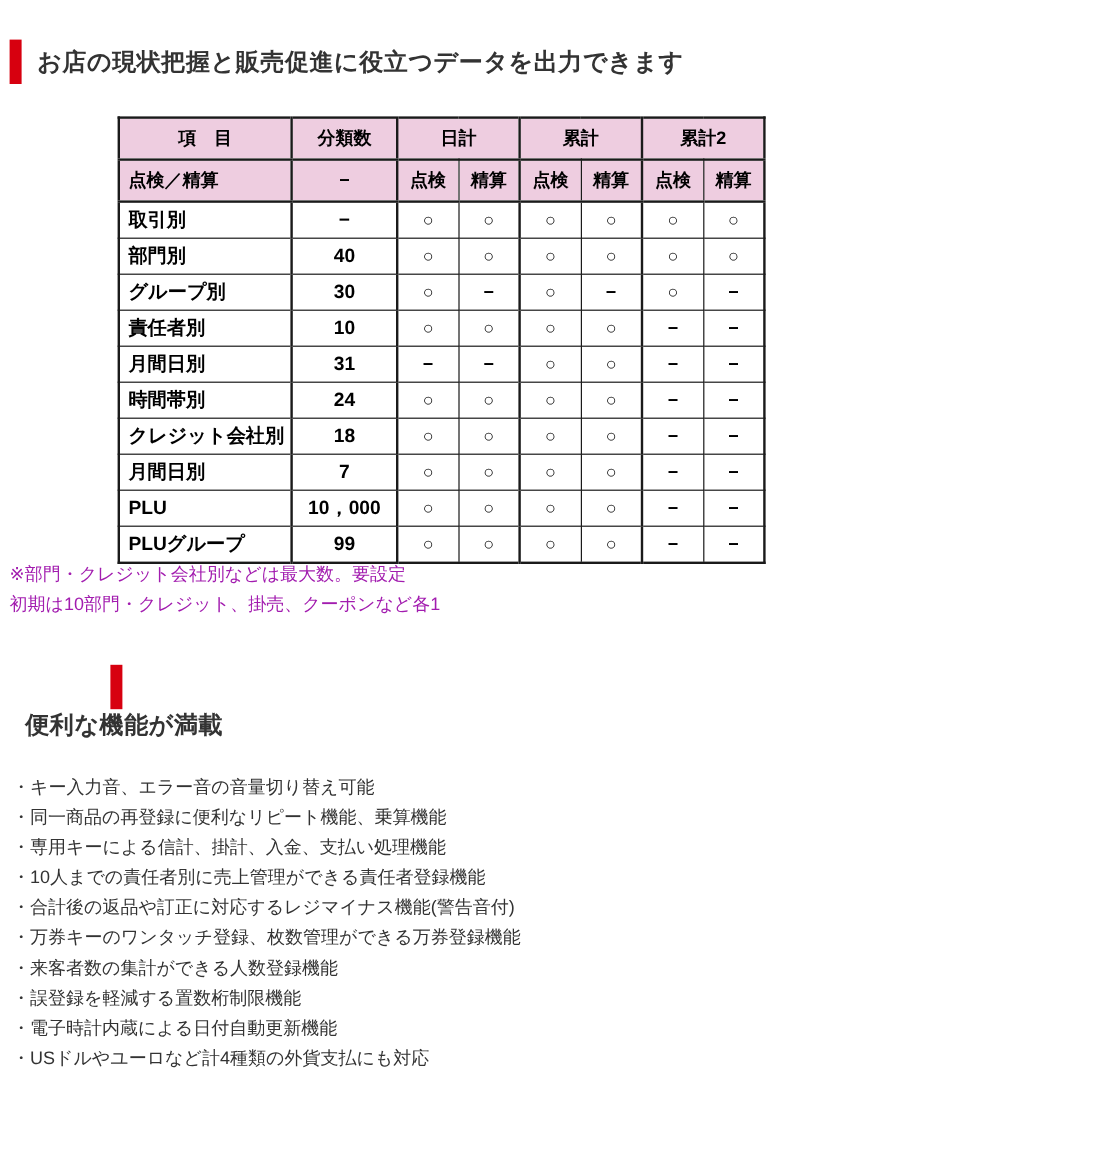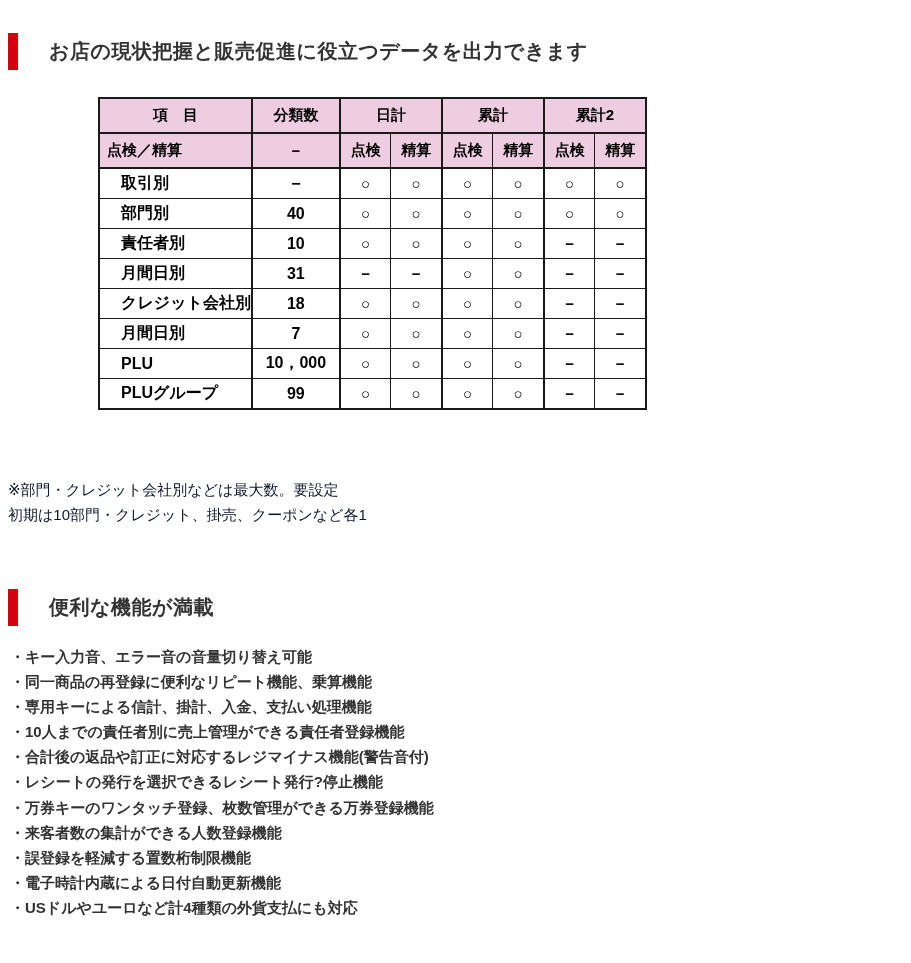--- a/index.html
+++ b/index.html
@@ -15,37 +15,36 @@
     color: #333333;
     overflow: hidden;
   }
 
   
   .section-header {
     position: absolute;
     left: 8px;
     display: flex;
     align-items: center;
-    gap: 18px;
   }
   .section-header .red-bar {
     width: 10px;
     height: 37px;
     background: #d7000f;
     flex: 0 0 auto;
   }
   .section-header h2 {
     margin: 0 0 0 13px;
     font-size: 20px;
     font-weight: bold;
     color: #333333;
     letter-spacing: 0.5px;
   }
   #section1-header { top: 33px; }
-  #section2-header { top: 589px; }
+  #section2-header { top: 554px; flex-direction: column; }
 
   
   .spec-table {
     position: absolute;
     left: 98px;
     top: 97px;
     border-collapse: collapse;
     table-layout: fixed;
     font-weight: bold;
     color: #000000;
@@ -77,55 +76,54 @@
   }
   .spec-table .grp { border-left-width: 2px; }
 
   .spec-table tbody th,
   .spec-table tbody td {
     height: 29px;
     font-size: 16px;
   }
   .spec-table tbody th {
     text-align: left;
-    padding-left: 21px;
+    padding-left: 7px;
     background: #ffffff;
     font-weight: bold;
     margin-top: 48px;
   }
   .spec-table tbody td { text-align: center; }
   .spec-table tbody td.mark { font-size: 15px; font-weight: bold; }
 
   
   .notes {
     position: absolute;
     left: 8px;
-    top: 477px;
+    top: 466px;
     font-size: 15px;
-    color: #0f172a;
+    color: #a21caf;
   }
   .notes p {
     margin: 0;
     line-height: 25px;
   }
 
   
   .feature-list {
     position: absolute;
     left: 10px;
     top: 644px;
     margin: 0;
     padding: 0;
     list-style: none;
     font-size: 15px;
     color: #333333;
   }
   .feature-list li {
     line-height: 25.1px;
-    font-weight: bold;
   }
   .feature-list li::before {
     content: "・";
   }
 </style>
 </head>
 <body>
 
 <div class="section-header" id="section1-header">
   <span class="red-bar"></span>
@@ -177,34 +175,54 @@
         <th>部門別</th>
         <td class="grp">40</td>
         <td class="mark grp">○</td>
         <td class="mark">○</td>
         <td class="mark grp">○</td>
         <td class="mark">○</td>
         <td class="mark grp">○</td>
         <td class="mark">○</td>
       </tr>
       <tr>
+        <th>グループ別</th>
+        <td class="grp">30</td>
+        <td class="mark grp">○</td>
+        <td class="mark">−</td>
+        <td class="mark grp">○</td>
+        <td class="mark">−</td>
+        <td class="mark grp">○</td>
+        <td class="mark">−</td>
+      </tr>
+      <tr>
         <th>責任者別</th>
         <td class="grp">10</td>
         <td class="mark grp">○</td>
         <td class="mark">○</td>
         <td class="mark grp">○</td>
         <td class="mark">○</td>
         <td class="mark grp">−</td>
         <td class="mark">−</td>
       </tr>
       <tr>
         <th>月間日別</th>
         <td class="grp">31</td>
         <td class="mark grp">−</td>
         <td class="mark">−</td>
+        <td class="mark grp">○</td>
+        <td class="mark">○</td>
+        <td class="mark grp">−</td>
+        <td class="mark">−</td>
+      </tr>
+      <tr>
+        <th>時間帯別</th>
+        <td class="grp">24</td>
+        <td class="mark grp">○</td>
+        <td class="mark">○</td>
         <td class="mark grp">○</td>
         <td class="mark">○</td>
         <td class="mark grp">−</td>
         <td class="mark">−</td>
       </tr>
       <tr>
         <th>クレジット会社別</th>
         <td class="grp">18</td>
         <td class="mark grp">○</td>
         <td class="mark">○</td>
@@ -255,19 +273,18 @@
   <span class="red-bar"></span>
   <h2>便利な機能が満載</h2>
 </div>
 
 <ul class="feature-list">
     <li>キー入力音、エラー音の音量切り替え可能</li>
     <li>同一商品の再登録に便利なリピート機能、乗算機能</li>
     <li>専用キーによる信計、掛計、入金、支払い処理機能</li>
     <li>10人までの責任者別に売上管理ができる責任者登録機能</li>
     <li>合計後の返品や訂正に対応するレジマイナス機能(警告音付)</li>
-    <li>レシートの発行を選択できるレシート発行?停止機能</li>
     <li>万券キーのワンタッチ登録、枚数管理ができる万券登録機能</li>
     <li>来客者数の集計ができる人数登録機能</li>
     <li>誤登録を軽減する置数桁制限機能</li>
     <li>電子時計内蔵による日付自動更新機能</li>
     <li>USドルやユーロなど計4種類の外貨支払にも対応</li>
   </ul>
 
 </body></html>

